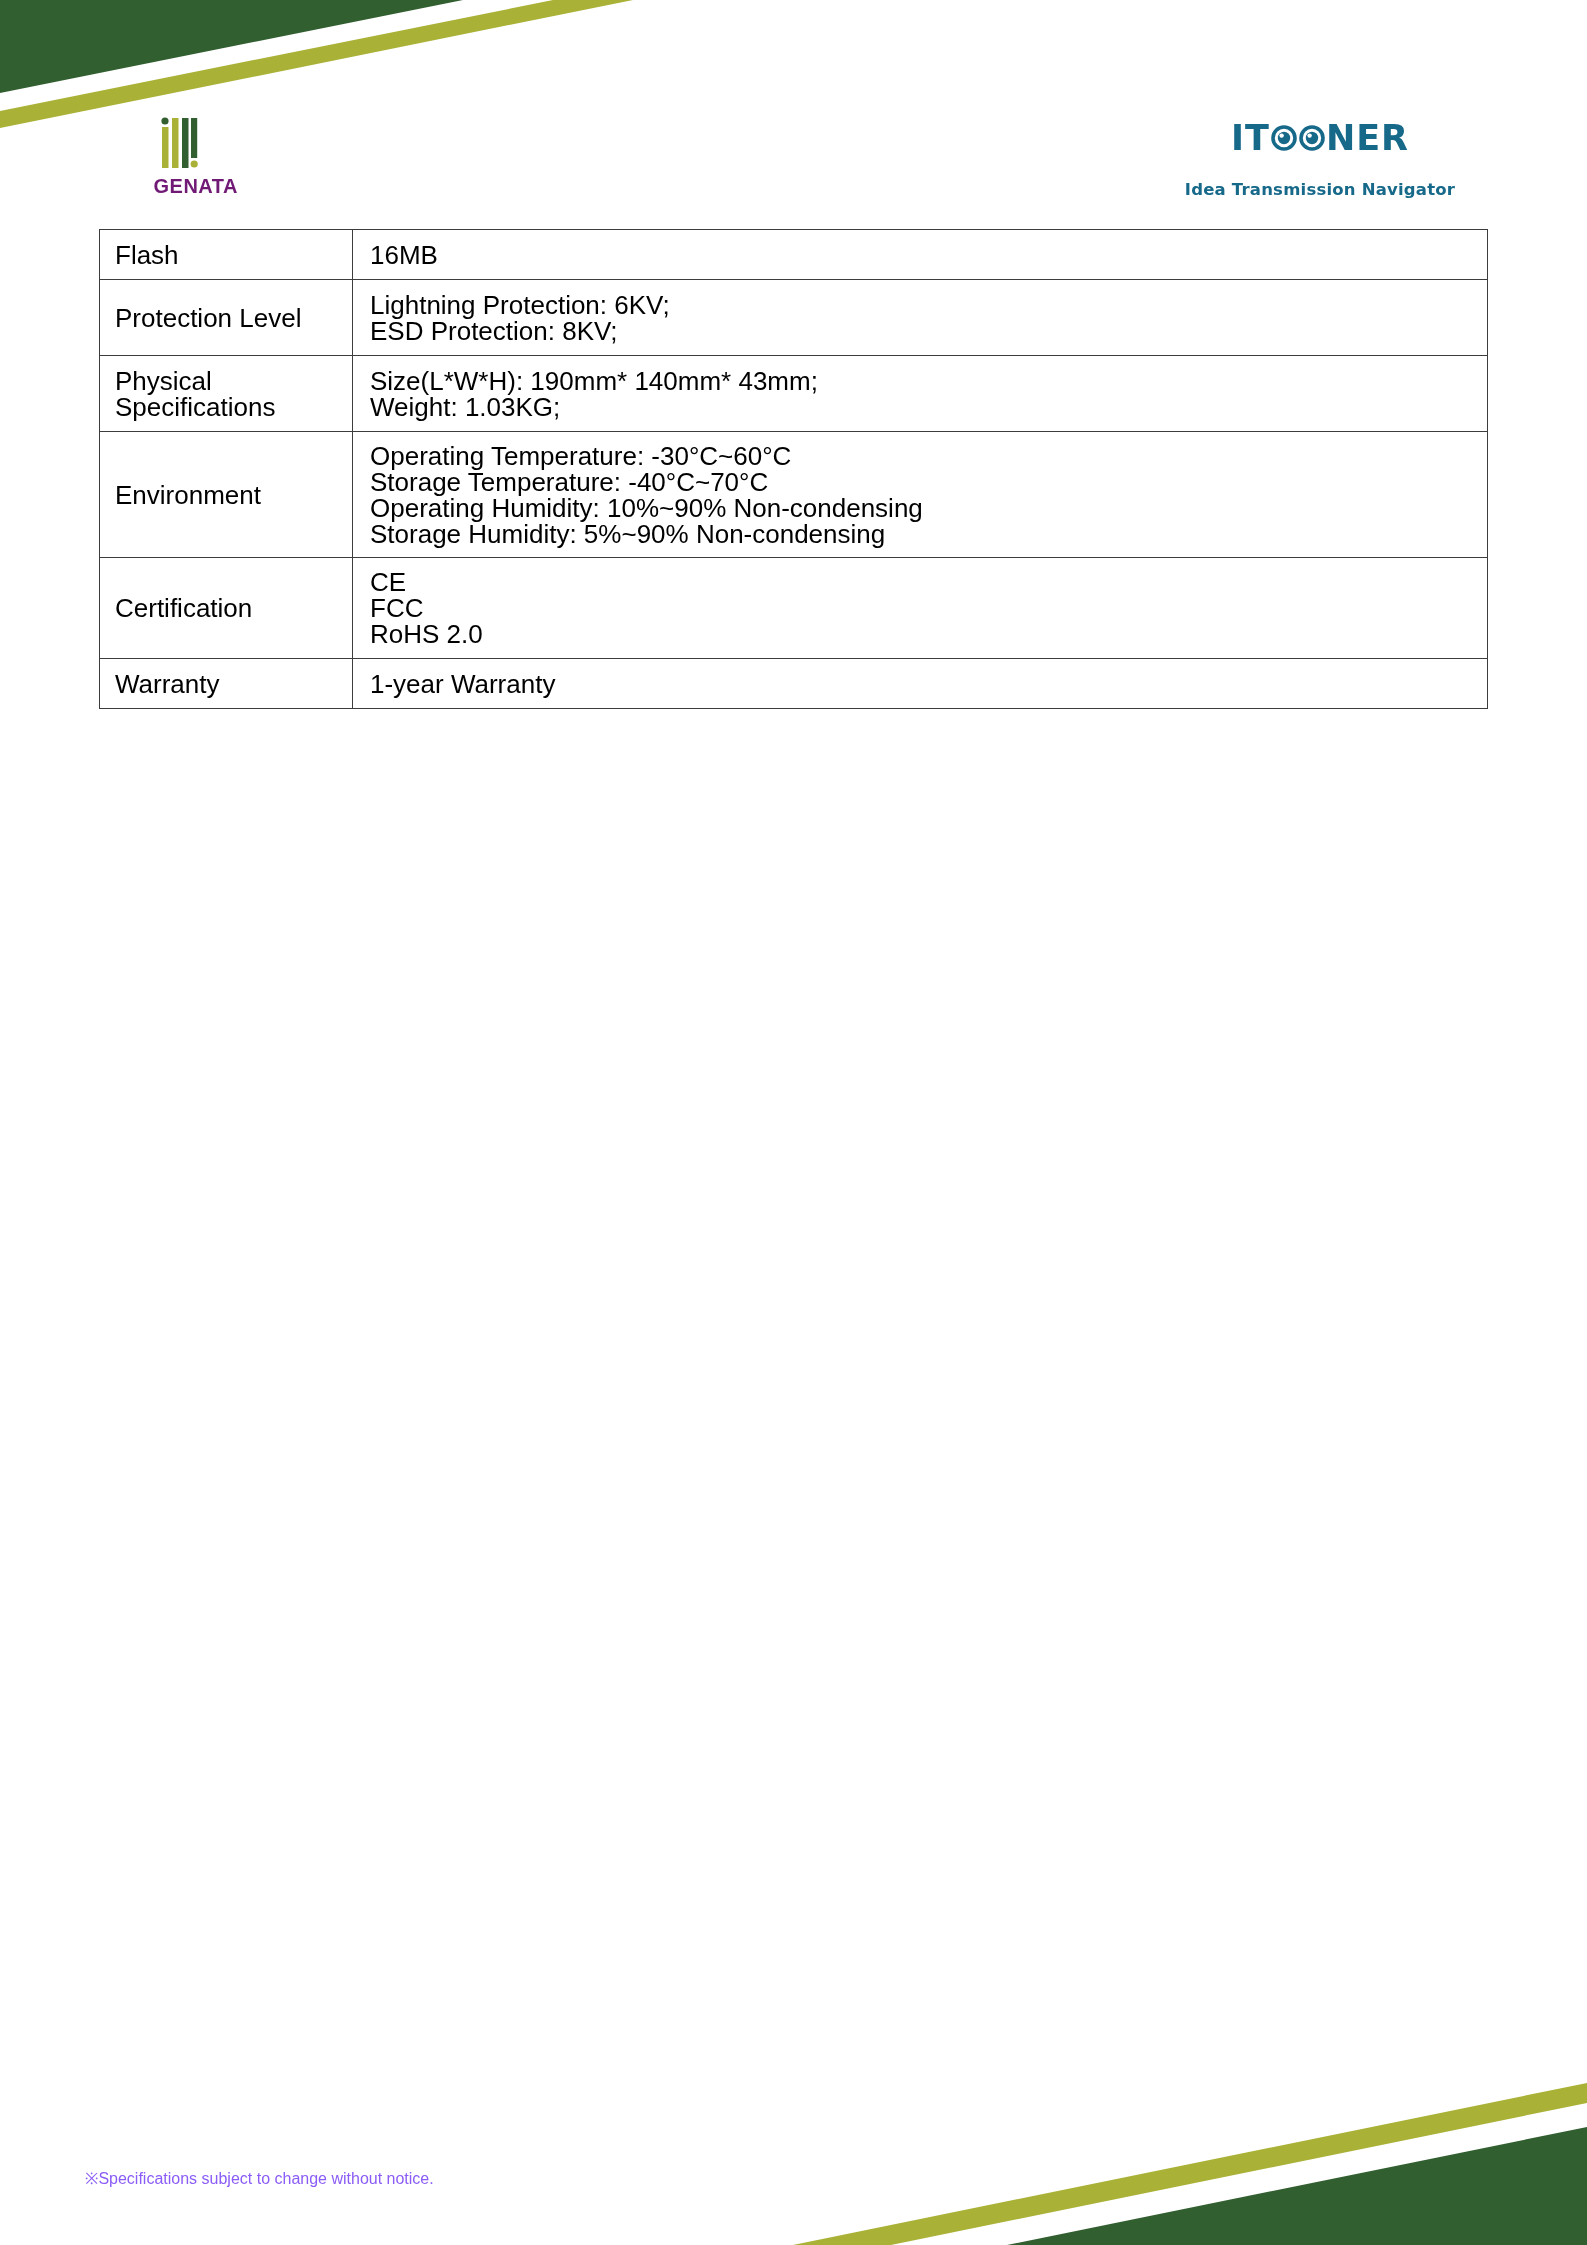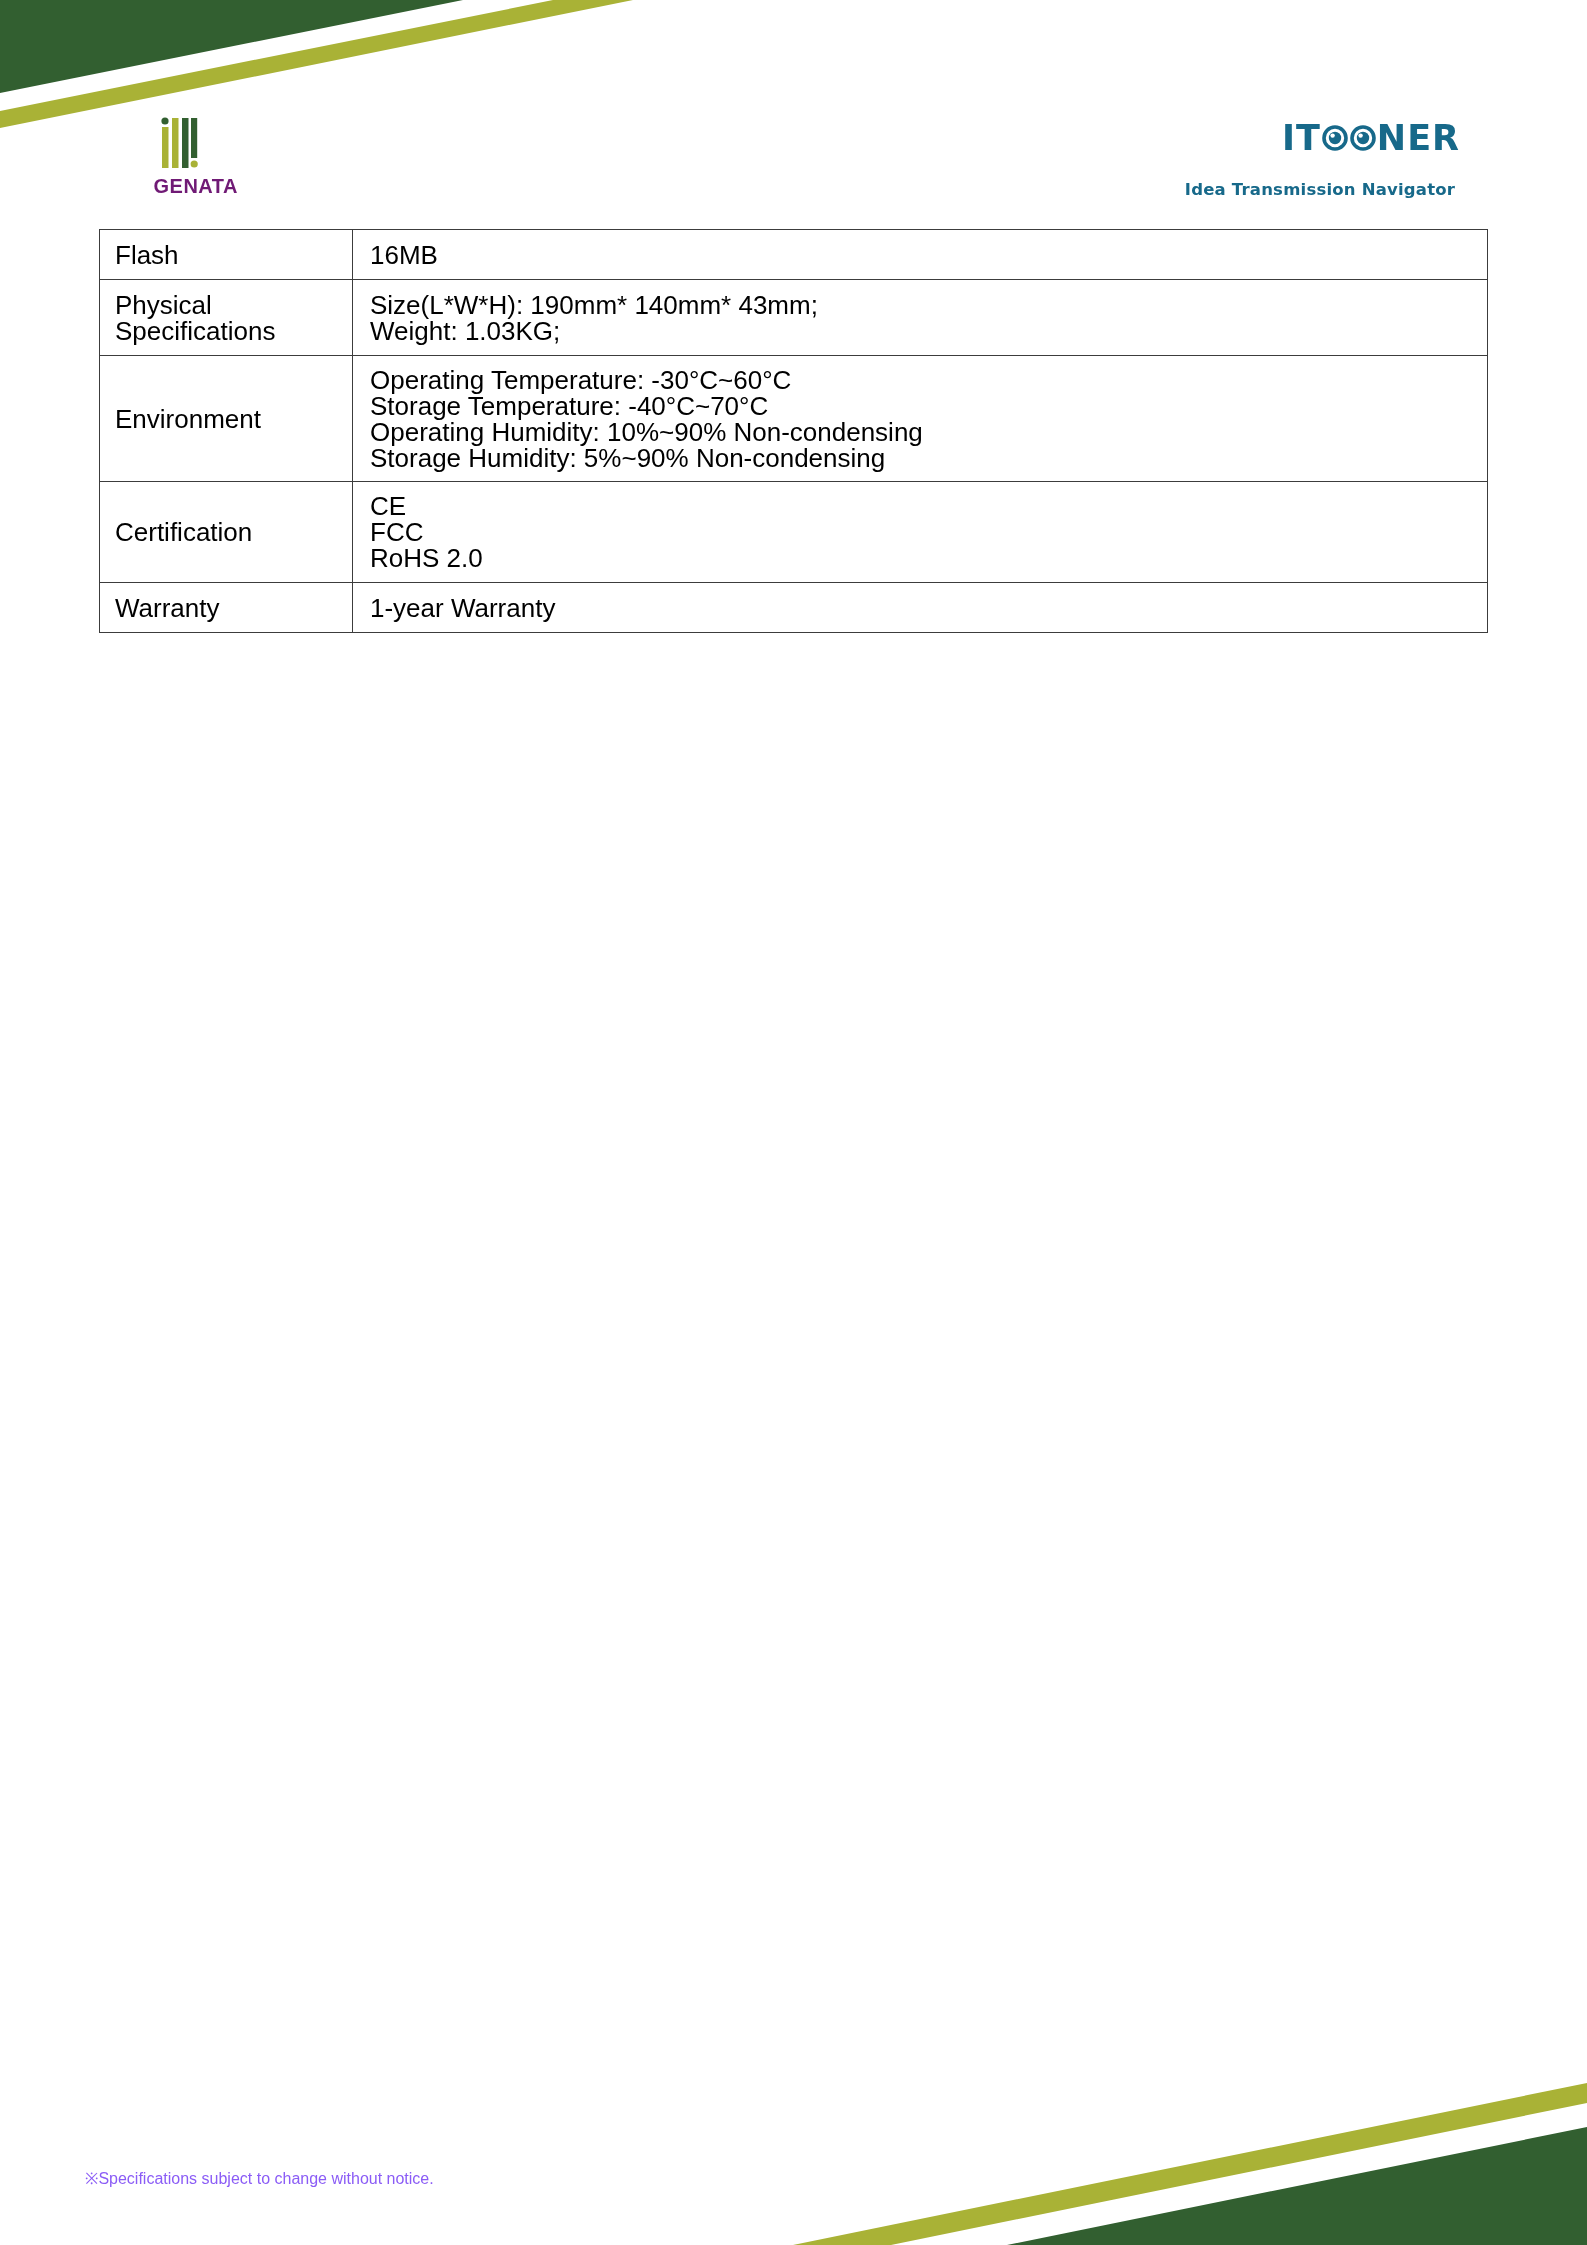--- a/index.html
+++ b/index.html
@@ -2,21 +2,21 @@
 <html><head>
 <meta charset="utf-8">
 <style>
   html, body { margin:0; padding:0; background:#ffffff; }
   body { width:1587px; height:2245px; position:relative; overflow:hidden; font-family:"Liberation Sans", sans-serif; color:#000; }
   .deco { position:absolute; left:0; top:0; width:1587px; height:2245px; pointer-events:none; }
   .logo-left { position:absolute; left:138px; top:116px; width:100px; height:84px; }
   .logo-left .bars { position:relative; width:100px; height:56px; }
   .logo-left .genata { position:absolute; left:0; top:59px; width:100px; text-align:right; font-family:"Liberation Sans", sans-serif; font-weight:bold; font-size:20px; letter-spacing:0.5px; color:#701a75; }
   .logo-right { position:absolute; left:1180px; top:118px; width:280px; height:80px; text-align:center; color:#17698a; }
-  .logo-right .brand { font-family:"DejaVu Sans", sans-serif; font-weight:bold; font-size:35px; letter-spacing:1px; line-height:40px; display:flex; justify-content:flex-end; align-items:center; }
+  .logo-right .brand { font-family:"DejaVu Sans", sans-serif; font-weight:bold; font-size:35px; letter-spacing:1px; line-height:40px; display:flex; justify-content:center; align-items:center; }
   .logo-right .brand .eye { display:inline-block; width:26px; height:26px; margin:0 1px; }
   .logo-right .tagline { font-family:"DejaVu Sans", sans-serif; font-weight:bold; font-size:16.5px; margin-top:22px; letter-spacing:0.2px; }
   table.spec { position:absolute; left:99px; top:229px; width:1389px; border-collapse:collapse; font-size:26px; line-height:26px; }
   table.spec td { border:1.5px solid #3c3c3c; vertical-align:middle; padding:0 15px; }
   table.spec td.key { width:222px; }
   table.spec td.val { padding-left:17px; }
   table.spec td .line { display:block; white-space:nowrap; }
   .footer-note { position:absolute; left:85px; top:2167px; font-size:16px; color:#8b5cf6; }
 </style>
 </head>
@@ -65,20 +65,27 @@
 
 <table class="spec">
   <tbody>
     <tr style="height:50px">
       <td class="key">Flash</td>
       <td class="val">
         <span class="line">16MB</span>
       </td>
     </tr>
     <tr style="height:76px">
+      <td class="key">Protection Level</td>
+      <td class="val">
+        <span class="line">Lightning Protection: 6KV;</span>
+        <span class="line">ESD Protection: 8KV;</span>
+      </td>
+    </tr>
+    <tr style="height:76px">
       <td class="key">Physical Specifications</td>
       <td class="val">
         <span class="line">Size(L*W*H): 190mm* 140mm* 43mm;</span>
         <span class="line">Weight: 1.03KG;</span>
       </td>
     </tr>
     <tr style="height:126px">
       <td class="key">Environment</td>
       <td class="val">
         <span class="line">Operating Temperature: -30°C~60°C</span>

